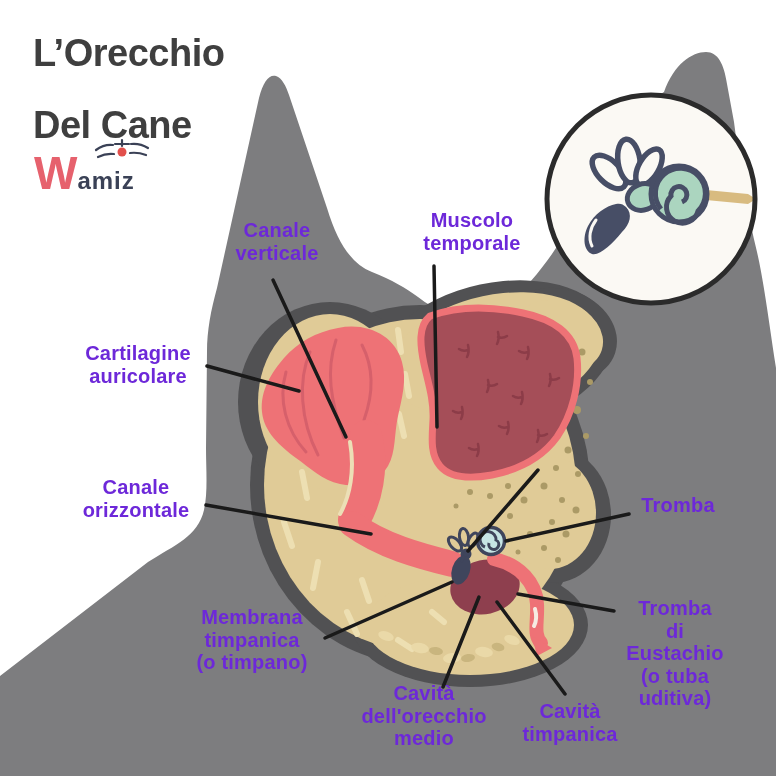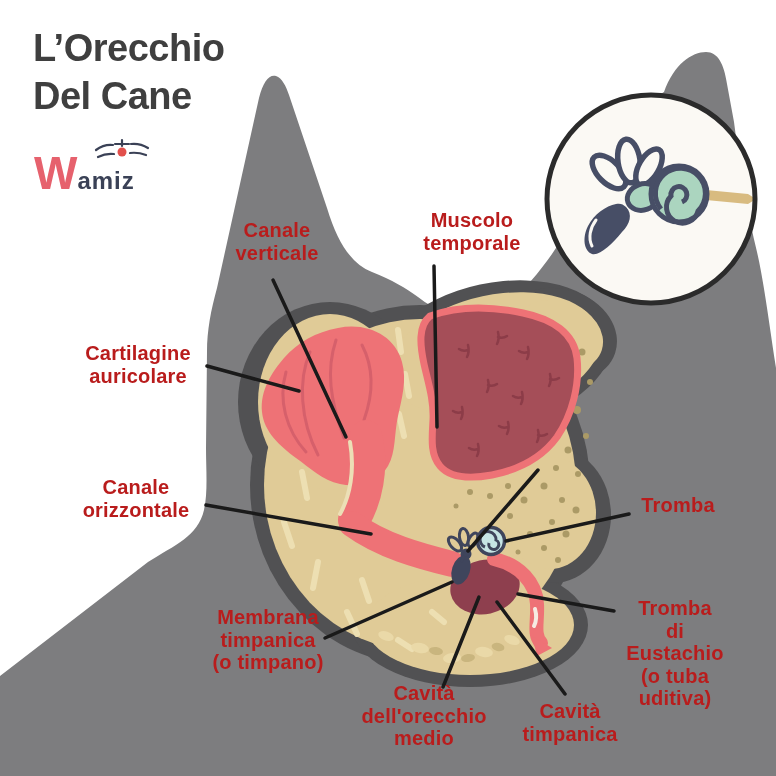--- a/index.html
+++ b/index.html
@@ -1,26 +1,26 @@
 <!DOCTYPE html>
 <html><head>
 <meta charset="utf-8">
 <style>
   html,body{margin:0;padding:0;background:#fff}
   .stage{position:relative;width:776px;height:776px;background:#ffffff;overflow:hidden;
          font-family:"Liberation Sans",sans-serif;}
   .stage svg.art{position:absolute;left:0;top:0}
-  .title{position:absolute;left:33px;top:24px;color:#3f3f3f;font-weight:bold;
-         font-size:38px;line-height:48px;white-space:pre-line;letter-spacing:-0.5px}
+  .title{position:absolute;left:33px;top:17px;color:#3f3f3f;font-weight:bold;
+         font-size:38px;line-height:72px;white-space:pre-line;letter-spacing:-0.5px}
   .logo{position:absolute;left:34px;top:146px;height:52px}
   .logo .w{color:#e6616d;font-size:46px;font-weight:bold;vertical-align:baseline}
   .logo .rest{color:#3a4156;font-size:24px;font-weight:bold;letter-spacing:1px;vertical-align:baseline}
   .licon{position:absolute;left:56px;top:-9px}
   .lbl{position:absolute;transform:translateX(-50%);text-align:center;white-space:pre-line;
-       color:#b91c1c;font-weight:bold;font-size:20px;line-height:22.5px;letter-spacing:0.2px}
+       color:#6d28d9;font-weight:bold;font-size:20px;line-height:22.5px;letter-spacing:0.2px}
 </style>
 </head>
 <body>
 
 <div class="stage">
 
   <svg class="art" width="776" height="776" viewBox="0 0 776 776">
 
     <path fill="#7d7d7f" d="M 0,676 L 148,562 C 175,545 198,536 204,510 C 208,492 206,470 206,448
          L 207,352 C 207,330 211,310 217,288 L 259,98 C 263,82 269,74 276,76
@@ -207,21 +207,21 @@
 
   <div class="lbl" style="left:277px;top:219px">Canale
 verticale</div>
   <div class="lbl" style="left:472px;top:209px">Muscolo
 temporale</div>
   <div class="lbl" style="left:138px;top:342px">Cartilagine
 auricolare</div>
   <div class="lbl" style="left:136px;top:476px">Canale
 orizzontale</div>
   <div class="lbl" style="left:678px;top:494px">Tromba</div>
-  <div class="lbl" style="left:268px;top:606px">Membrana
+  <div class="lbl" style="left:252px;top:606px">Membrana
 timpanica
 (o timpano)</div>
   <div class="lbl" style="left:675px;top:597px">Tromba
 di Eustachio
 (o tuba uditiva)</div>
   <div class="lbl" style="left:424px;top:682px">Cavità
 dell'orecchio
 medio</div>
   <div class="lbl" style="left:570px;top:700px">Cavità
 timpanica</div>

